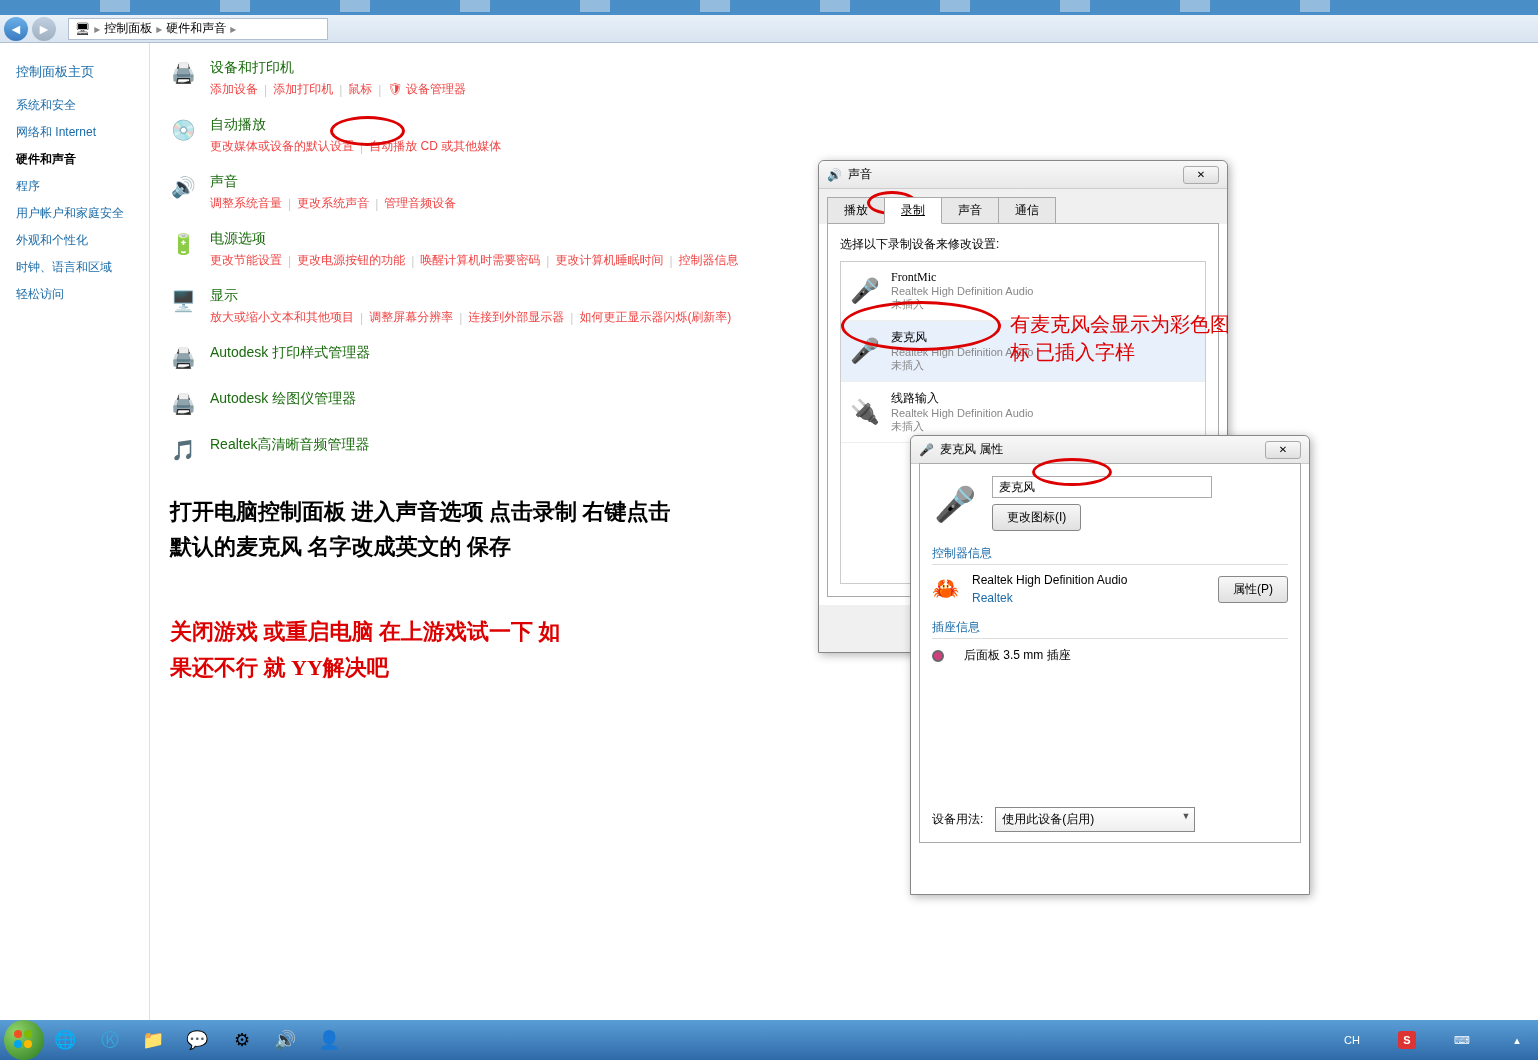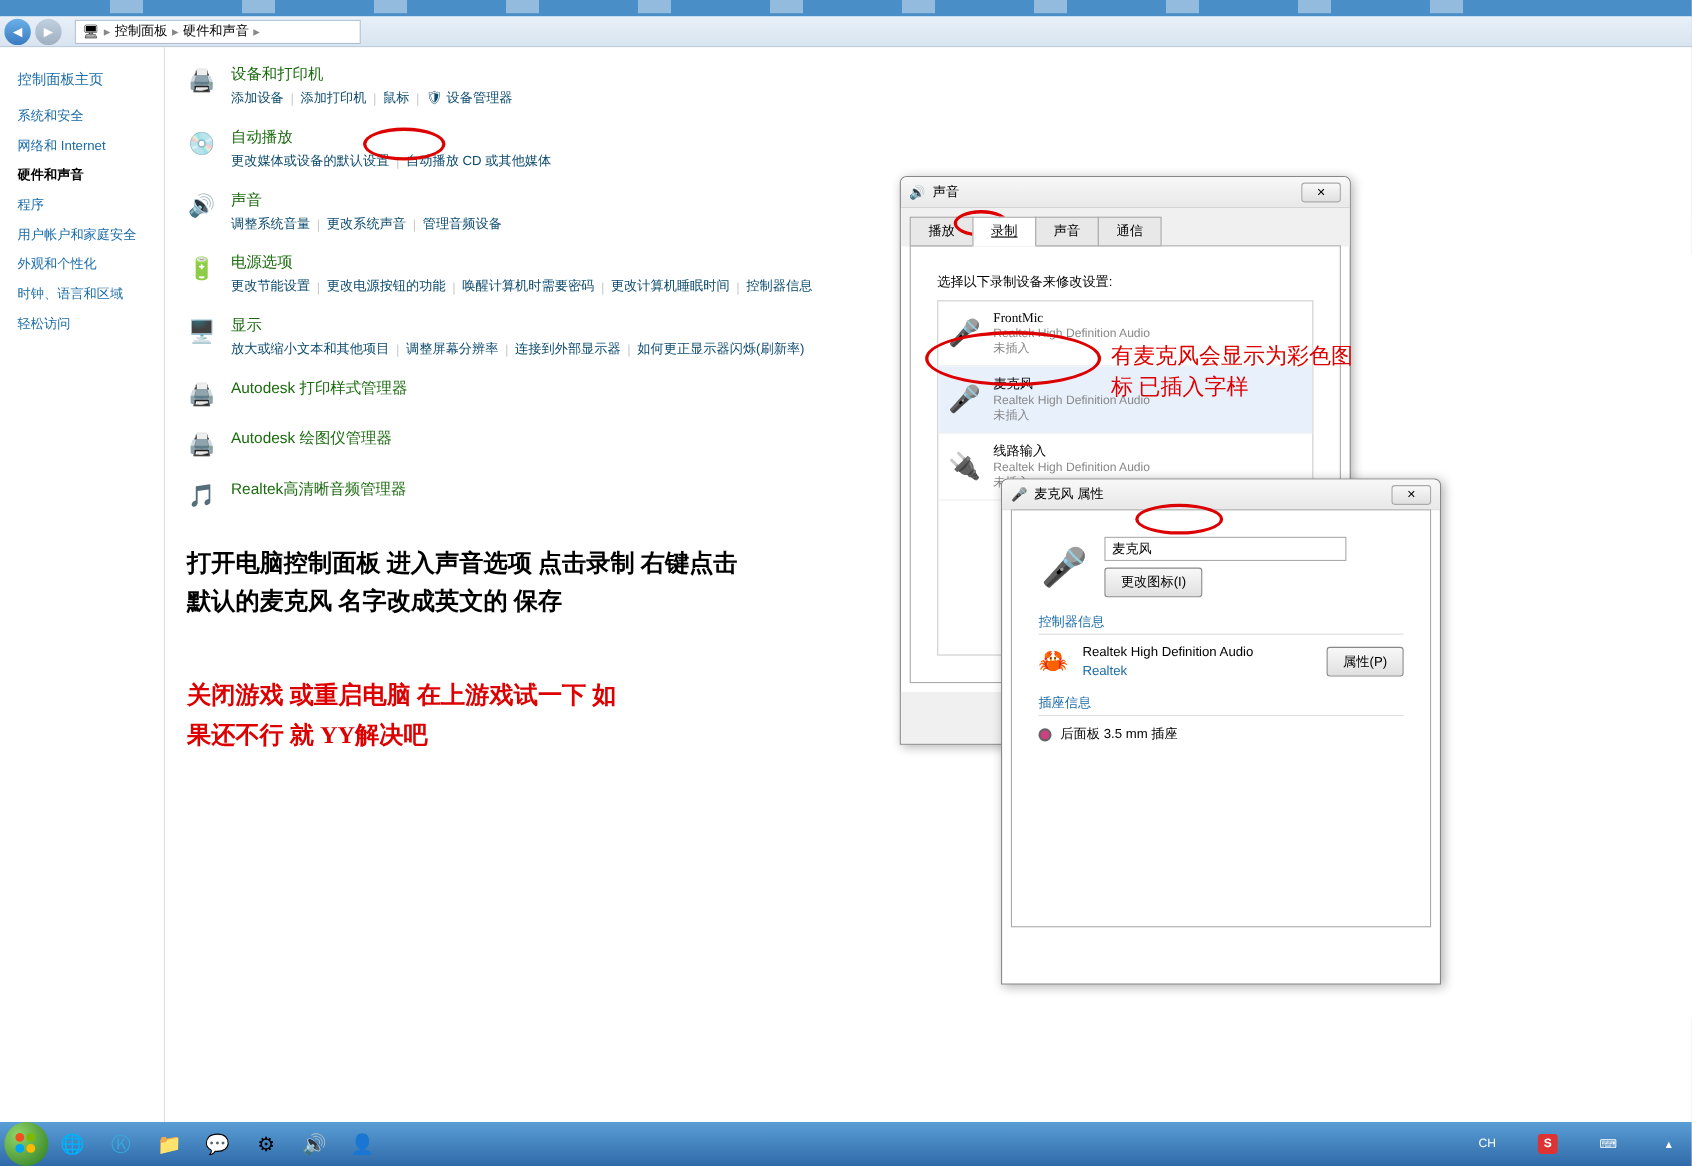--- a/index.html
+++ b/index.html
@@ -15,54 +15,54 @@
 .sidebar { width: 150px; background: #fff; padding: 20px 16px; border-right: 1px solid #e0e0e0; }
 .sidebar-title { color: #1a6ba8; font-size: 13px; margin-bottom: 16px; cursor: pointer; }
 .sidebar-item { color: #1a6ba8; font-size: 12px; margin-bottom: 10px; cursor: pointer; }
 .sidebar-item.active { color: #000; font-weight: bold; }
 .main-content { flex: 1; padding: 16px 20px; background: #fff; position: relative; }
 .category { margin-bottom: 18px; display: flex; gap: 12px; }
 .cat-icon { width: 28px; height: 28px; flex-shrink: 0; display: flex; align-items: center; justify-content: center; font-size: 20px; }
 .cat-body { flex: 1; }
 .cat-title { color: #1a6b0e; font-size: 14px; margin-bottom: 4px; cursor: pointer; }
 .cat-links { display: flex; flex-wrap: wrap; gap: 6px; align-items: center; }
-.cat-link { color: #0c4a6e; font-size: 12px; cursor: pointer; }
+.cat-link { color: #ef4444; font-size: 12px; cursor: pointer; }
 .cat-sep { color: #ccc; }
 .red-circle { border: 3px solid #d00; border-radius: 50%; position: absolute; pointer-events: none; }
 .instruction-text { font-family: "KaiTi", "楷体", serif; font-size: 22px; font-weight: bold; color: #000; margin-top: 30px; line-height: 1.6; }
 .red-instruction { color: #d00; font-family: "KaiTi", "楷体", serif; font-size: 22px; font-weight: bold; margin-top: 50px; line-height: 1.6; }
 
 
 .dialog { position: absolute; background: #fff; border: 1px solid #888; box-shadow: 2px 2px 10px rgba(0,0,0,0.3); border-radius: 6px 6px 0 0; }
 .dialog-title { height: 28px; background: linear-gradient(to bottom, #f8f8f8, #e8e8e8); border-bottom: 1px solid #ccc; display: flex; align-items: center; padding: 0 8px; border-radius: 6px 6px 0 0; }
 .dialog-title-text { flex: 1; font-size: 12px; display: flex; align-items: center; gap: 6px; }
 .dialog-close { width: 36px; height: 18px; border: 1px solid #aaa; border-radius: 3px; background: linear-gradient(to bottom, #f8f8f8, #e0e0e0); display: flex; align-items: center; justify-content: center; font-size: 10px; cursor: pointer; }
 .tabs { display: flex; padding: 8px 8px 0 8px; background: #f0f0f0; }
 .tab { padding: 4px 16px; border: 1px solid #aaa; background: #e8e8e8; cursor: pointer; font-size: 12px; margin-right: -1px; }
 .tab.active { background: #fff; border-bottom: 1px solid #fff; position: relative; z-index: 1; text-decoration: underline; }
-.tab-content { border: 1px solid #aaa; margin: 0 8px 8px 8px; padding: 24px; background: #fff; margin-top: -1px; }
+.tab-content { border: 1px solid #aaa; margin: 0 8px 8px 8px; padding: 12px; background: #fff; margin-top: -1px; }
 .device-list { border: 1px solid #ccc; margin-top: 8px; }
 .device-item { display: flex; align-items: center; padding: 8px; gap: 10px; border-bottom: 1px solid #eee; cursor: pointer; }
 .device-item.selected { background: #e8f0fc; }
 .device-icon { width: 32px; height: 32px; font-size: 24px; display: flex; align-items: center; justify-content: center; }
 .device-info { flex: 1; }
 .device-name { font-size: 12px; color: #000000; font-family: Liberation Serif, serif; }
 .device-desc { font-size: 11px; color: #888; }
 .device-status { font-size: 11px; color: #888; }
 .dialog-buttons { display: flex; justify-content: flex-end; gap: 8px; padding: 10px 12px; background: #f0f0f0; }
 .btn { padding: 4px 14px; border: 1px solid #888; background: linear-gradient(to bottom, #f8f8f8, #e0e0e0); cursor: pointer; font-size: 12px; border-radius: 3px; }
 .red-note { position: absolute; color: #d00; font-family: "KaiTi", serif; font-size: 20px; line-height: 1.4; pointer-events: none; }
 
 
 .field-row { display: flex; align-items: center; gap: 12px; margin-bottom: 12px; }
 .text-input { border: 1px solid #aaa; padding: 3px 6px; font-size: 12px; width: 220px; }
 .group-label { font-size: 12px; color: #1a6ba8; margin: 14px 0 8px 0; border-bottom: 1px solid #ddd; padding-bottom: 2px;}
 .controller-row { display: flex; align-items: center; gap: 12px; }
 .crab-icon { width: 28px; height: 28px; font-size: 22px; color: #2050c0; display: flex; align-items: center; justify-content: center;}
-.jack-row { display: flex; align-items: center; gap: 8px; margin-top: 6px;}
+.jack-row { display: flex; align-items: center; gap: 20px; margin-top: 6px;}
 .jack-dot { width: 12px; height: 12px; border-radius: 50%; background: #d04080; border: 2px solid #666; }
 .dropdown { border: 1px solid #888; padding: 3px 20px 3px 6px; background: linear-gradient(to bottom,#fff,#eee); position: relative; width: 200px; }
 .dropdown::after { content: "▼"; position: absolute; right: 4px; font-size: 9px; color: #555; }
 
 
 .taskbar { position: absolute; left: 0; right: 0; bottom: 0; height: 40px; background: linear-gradient(to bottom, #5a9ed6, #2f6aa8); display: flex; align-items: center; padding: 0 4px; }
 .start-orb { width: 40px; height: 40px; border-radius: 50%; background: radial-gradient(circle at 30% 30%, #8fd468, #2a7a1e); display: flex; align-items: center; justify-content: center; cursor: pointer; }
 .task-icon { width: 40px; height: 32px; margin: 0 2px; display: flex; align-items: center; justify-content: center; font-size: 18px; cursor: pointer; border-radius: 3px; }
 .tray { margin-left: auto; display: flex; align-items: center; gap: 6px; padding-right: 8px; color: #fff; font-size: 11px; }
 .tray-icon { width: 18px; height: 18px; display: flex; align-items: center; justify-content: center; cursor: pointer; margin-left: 31px; }
@@ -306,20 +306,24 @@
       </div>
       <button class="btn">属性(P)</button>
     </div>
 
     <div class="group-label">插座信息</div>
     <div class="jack-row">
       <div class="jack-dot"></div>
       <div>后面板 3.5 mm 插座</div>
     </div>
 
+    <div style="position:absolute; bottom:10px; left:12px; right:12px; display:flex; align-items:center; gap:12px;">
+      <div>设备用法:</div>
+      <div class="dropdown"><span>使用此设备(启用)</span></div>
+    </div>
   </div>
 </div>
 
 <div class="taskbar">
   <div class="start-orb">
     <svg width="24" height="24" viewBox="0 0 24 24">
         <circle cx="6" cy="6" r="4" fill="#f25022"></circle>
         <circle cx="16" cy="6" r="4" fill="#7fba00"></circle>
         <circle cx="6" cy="16" r="4" fill="#00a4ef"></circle>
         <circle cx="16" cy="16" r="4" fill="#ffb900"></circle>

